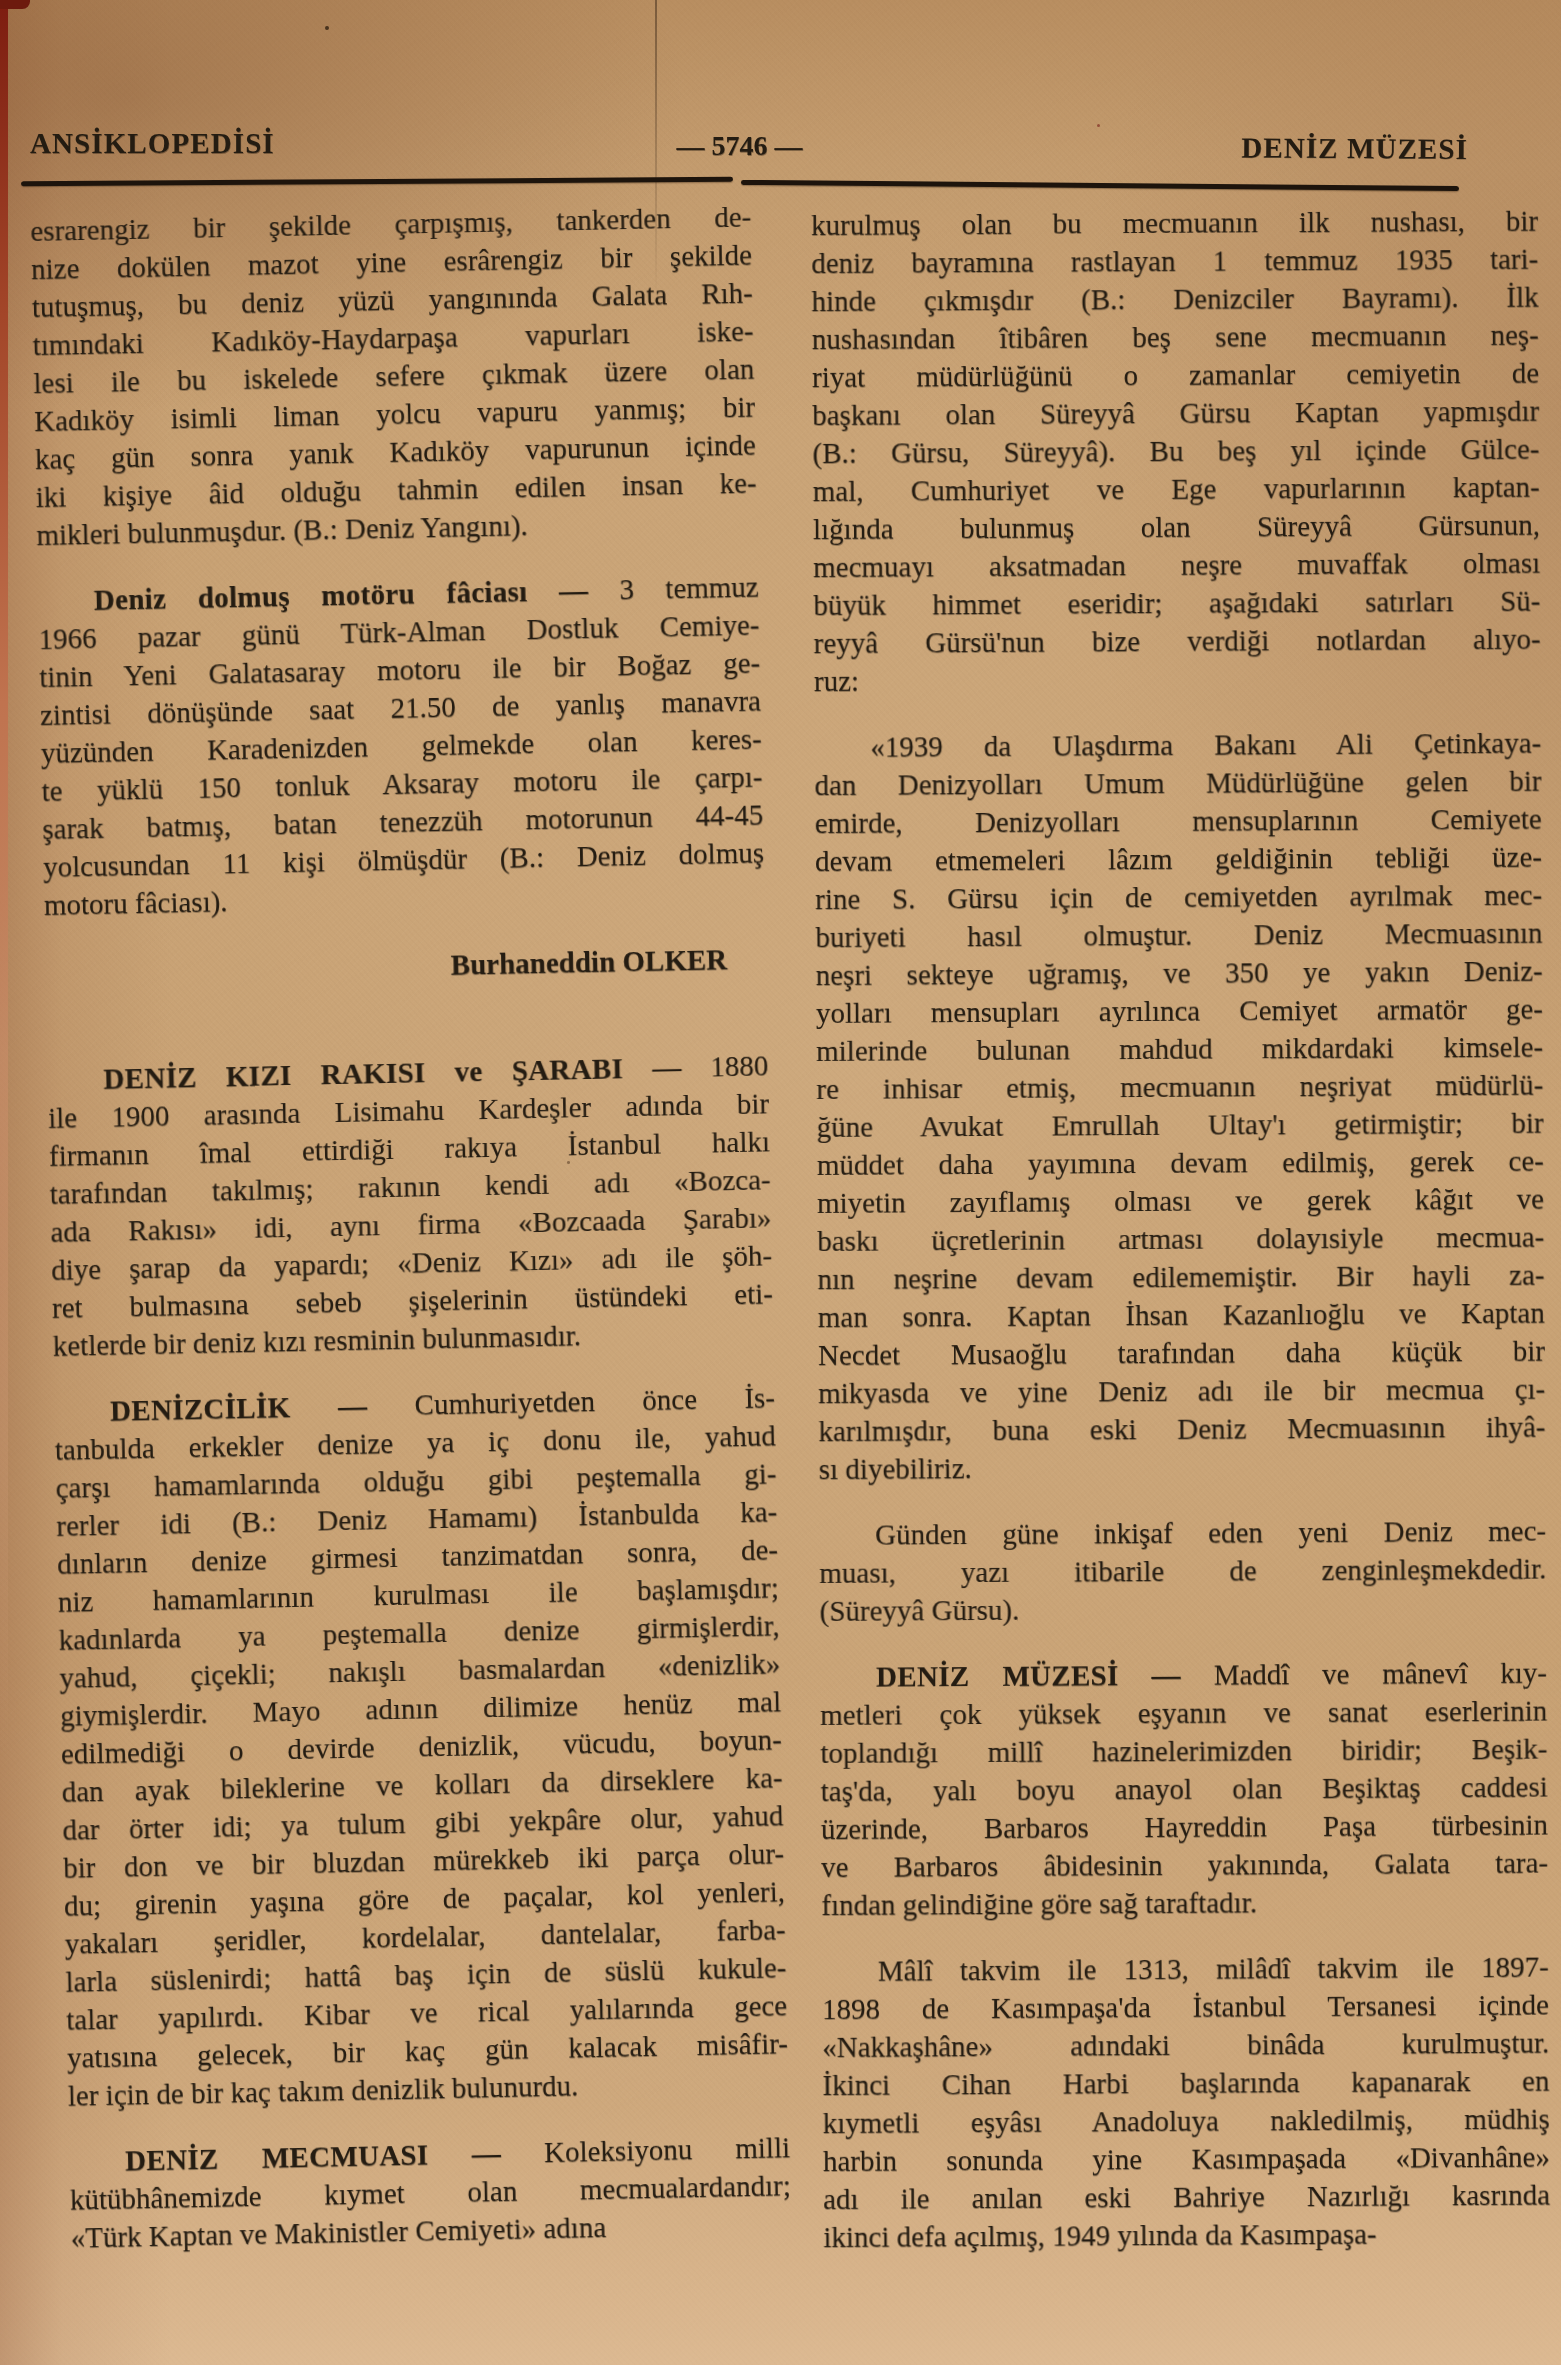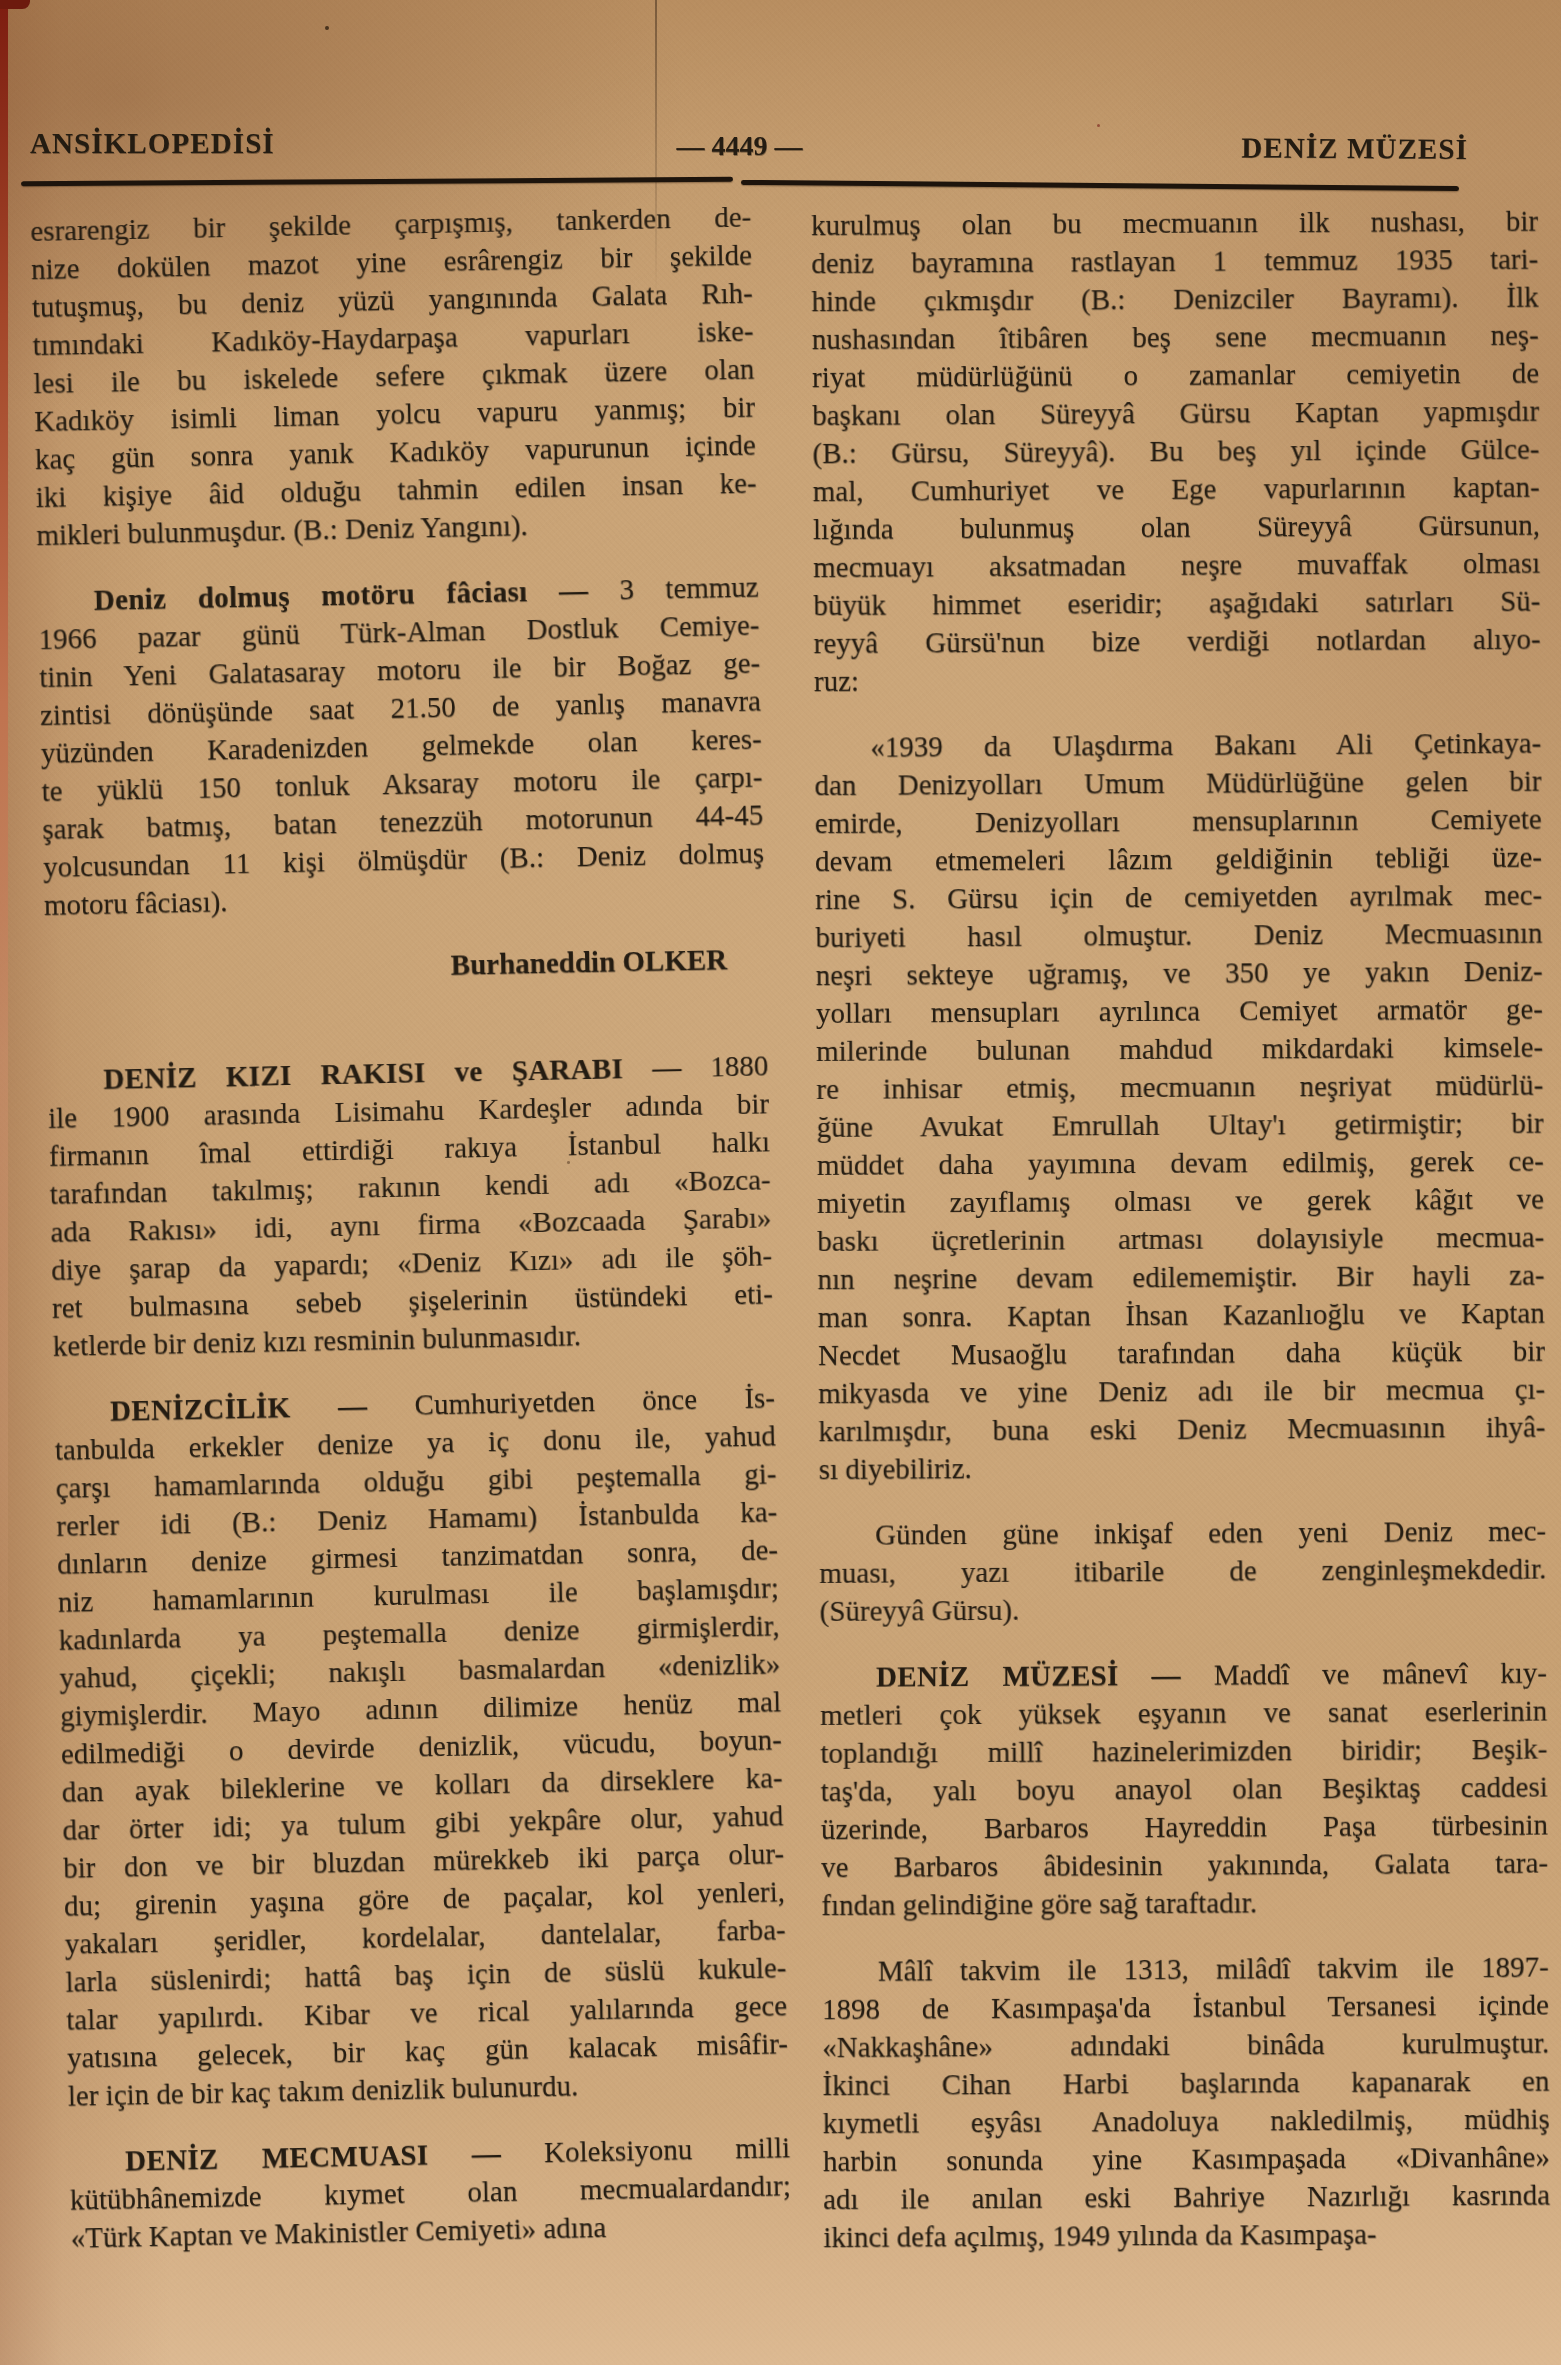--- a/index.html
+++ b/index.html
@@ -88,21 +88,21 @@
 
 <div class="page">
   <div class="edge-left"></div>
   <div class="corner-tl"></div>
   <div class="crease"></div>
   <div class="speck s1"></div>
   <div class="speck s2"></div>
   <div class="speck s3"></div>
 
   <div class="header-left">ANSİKLOPEDİSİ</div>
-  <div class="header-center">— 4449 —</div>
+  <div class="header-center">— 5746 —</div>
   <div class="header-right">DENİZ MÜZESİ</div>
 
   <div class="rule left"></div>
   <div class="rule right"></div>
 
   <div class="col col-left">
       <div class="para continuation">
         <div class="line first">esrarengiz bir şekilde çarpışmış, tankerden de-</div>
         <div class="line">nize dokülen mazot yine esrârengiz bir şekilde</div>
         <div class="line">tutuşmuş, bu deniz yüzü yangınında Galata Rıh-</div>

